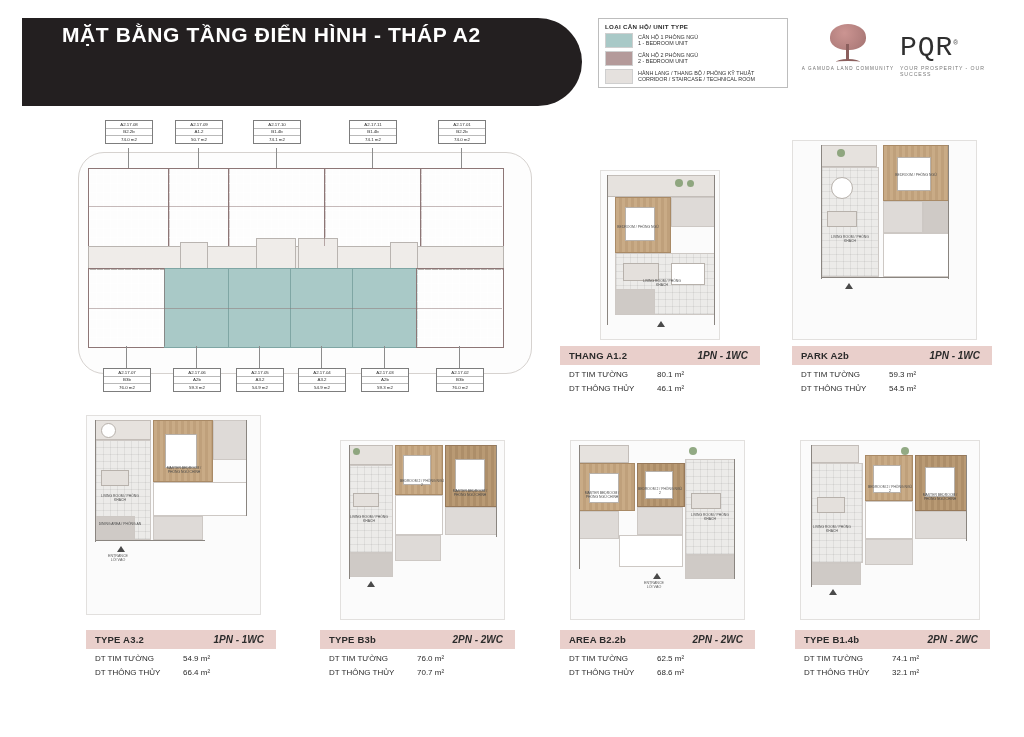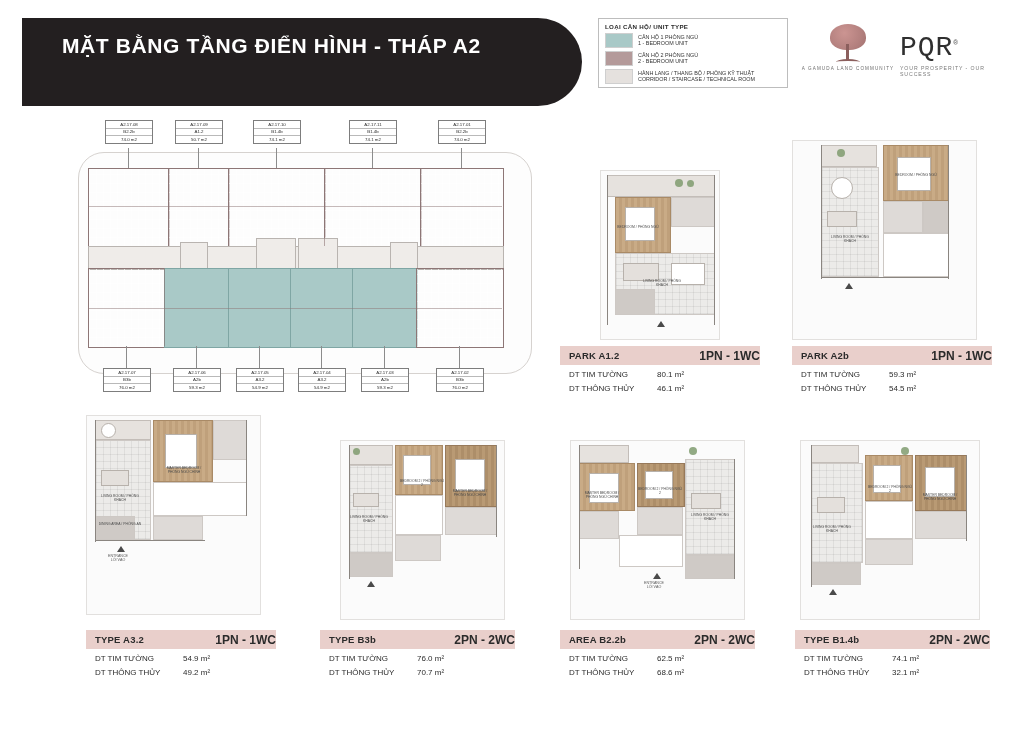--- a/index.html
+++ b/index.html
@@ -10,21 +10,21 @@
   }
   .page{position:absolute;inset:0;}
 
   
   .header-bar{
     position:absolute;left:22px;top:18px;width:560px;height:88px;
     background:#231f20;border-radius:0 44px 44px 0;
     box-shadow:0 0 0 0 transparent;
   }
   .header-title{
-    position:absolute;left:40px;top:16px;color:#ffffff;
+    position:absolute;left:40px;top:5px;color:#ffffff;
     font-size:21px;font-weight:bold;letter-spacing:.6px;white-space:nowrap;
   }
   .header-sub{
     position:absolute;left:40px;top:50px;color:#ffffff;
     font-size:19px;font-weight:bold;letter-spacing:2px;white-space:nowrap;
   }
 
   
   .legend{
     position:absolute;left:598px;top:18px;width:190px;height:70px;
@@ -67,21 +67,21 @@
   .callout div{border-bottom:1px solid #b9b9b9;padding:.5px 0;}
   .callout div:last-child{border-bottom:none;}
   .leader{position:absolute;width:1px;background:#8c8c8c;}
 
   
   .card{position:absolute;}
   .card-plan{position:absolute;left:0;top:0;border:1px solid #e2e0de;background:#fbfbfb;box-sizing:border-box;}
   .label-bar{position:absolute;left:0;display:flex;align-items:center;height:19px;
     background:#e9cfcb;box-sizing:border-box;}
   .label-bar .t{font-size:9.5px;font-weight:bold;color:#2b2b2b;padding-left:9px;letter-spacing:.2px;}
-  .label-bar .r{font-size:12px;font-weight:bold;color:#2b2b2b;margin-left:auto;padding-right:0;}
+  .label-bar .r{font-size:10px;font-weight:bold;color:#2b2b2b;margin-left:auto;padding-right:12px;font-style:italic;}
   .specs{position:absolute;left:0;font-size:8px;color:#2b2b2b;}
   .spec-row{display:flex;height:14px;align-items:center;}
   .spec-row .k{padding-left:9px;width:88px;}
   .spec-row .v{}
 
   
   .rm{position:absolute;box-sizing:border-box;border:1px solid #cdc8c4;background:#f4f2f0;}
   .rm.wood{background:repeating-linear-gradient(90deg,#c9ab86 0 3px,#bfa07b 3px 6px);border-color:#a98a66;}
   .rm.wood2{background:repeating-linear-gradient(90deg,#b99a74 0 3px,#ad8e69 3px 6px);border-color:#97795a;}
   .rm.grey{background:#dedad7;}
@@ -262,21 +262,21 @@
       <div class="furn dark" style="left:22px;top:92px;width:36px;height:18px;"></div>
       <div class="furn" style="left:70px;top:92px;width:34px;height:22px;"></div>
       <div class="rm greyd" style="left:14px;top:118px;width:40px;height:26px;"></div>
       <div class="wall" style="left:6px;top:4px;width:1px;height:150px;"></div>
       <div class="wall" style="left:113px;top:4px;width:1px;height:150px;"></div>
       <div class="rm-lab" style="left:14px;top:54px;">BEDROOM / PHÒNG NGỦ</div>
       <div class="rm-lab" style="left:38px;top:108px;">LIVING ROOM / PHÒNG KHÁCH</div>
       <div class="tri" style="left:56px;top:150px;"></div>
     </div>
     <div class="label-bar" style="top:176px;width:200px;">
-      <span class="t">PARK A1.2</span>
+      <span class="t">THANG A1.2</span>
       <span class="r">1PN - 1WC</span>
     </div>
     <div class="specs" style="top:197px;width:200px;">
       <div class="spec-row">
         <span class="k">DT TIM TƯỜNG</span>
         <span class="v">80.1 m²</span>
       </div>
       <div class="spec-row">
         <span class="k">DT THÔNG THỦY</span>
         <span class="v">46.1 m²</span>
@@ -345,21 +345,21 @@
       <span class="t">TYPE A3.2</span>
       <span class="r">1PN - 1WC</span>
     </div>
     <div class="specs" style="top:236px;width:190px;">
       <div class="spec-row">
         <span class="k">DT TIM TƯỜNG</span>
         <span class="v">54.9 m²</span>
       </div>
       <div class="spec-row">
         <span class="k">DT THÔNG THỦY</span>
-        <span class="v">49.2 m²</span>
+        <span class="v">66.4 m²</span>
       </div>
     </div>
   </div>
 
   <div class="card" style="left:320px;top:440px;width:195px;height:235px;">
     <div class="card-plan" style="left:20px;top:0;width:165px;height:180px;">
       <div class="rm balc" style="left:8px;top:4px;width:44px;height:20px;"></div>
       <div class="plant" style="left:12px;top:7px;width:7px;height:7px;"></div>
       <div class="rm wood" style="left:54px;top:4px;width:48px;height:50px;"></div>
       <div class="furn" style="left:62px;top:14px;width:28px;height:30px;"></div>

